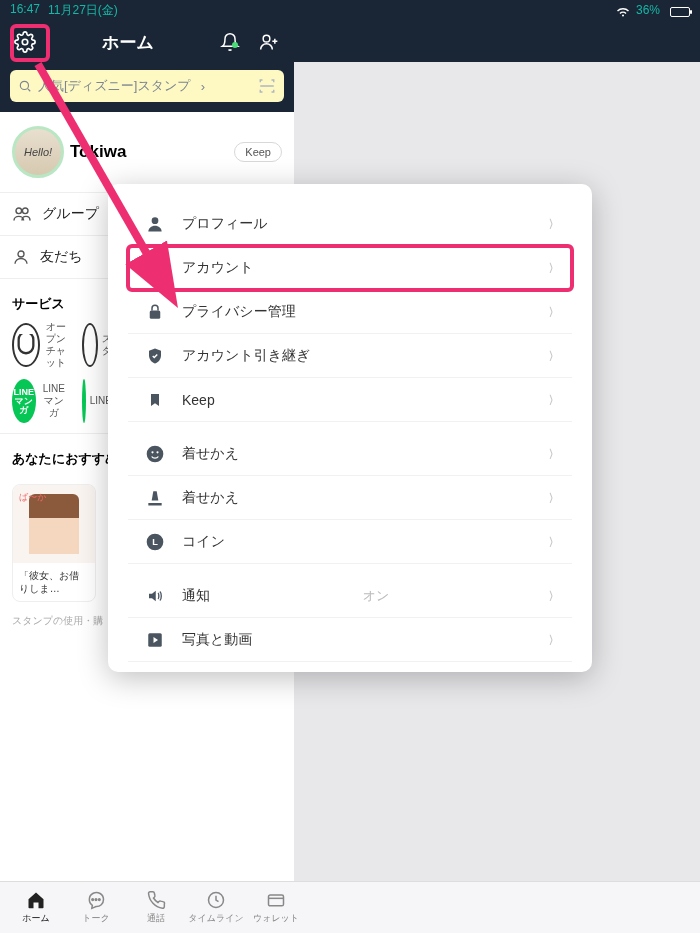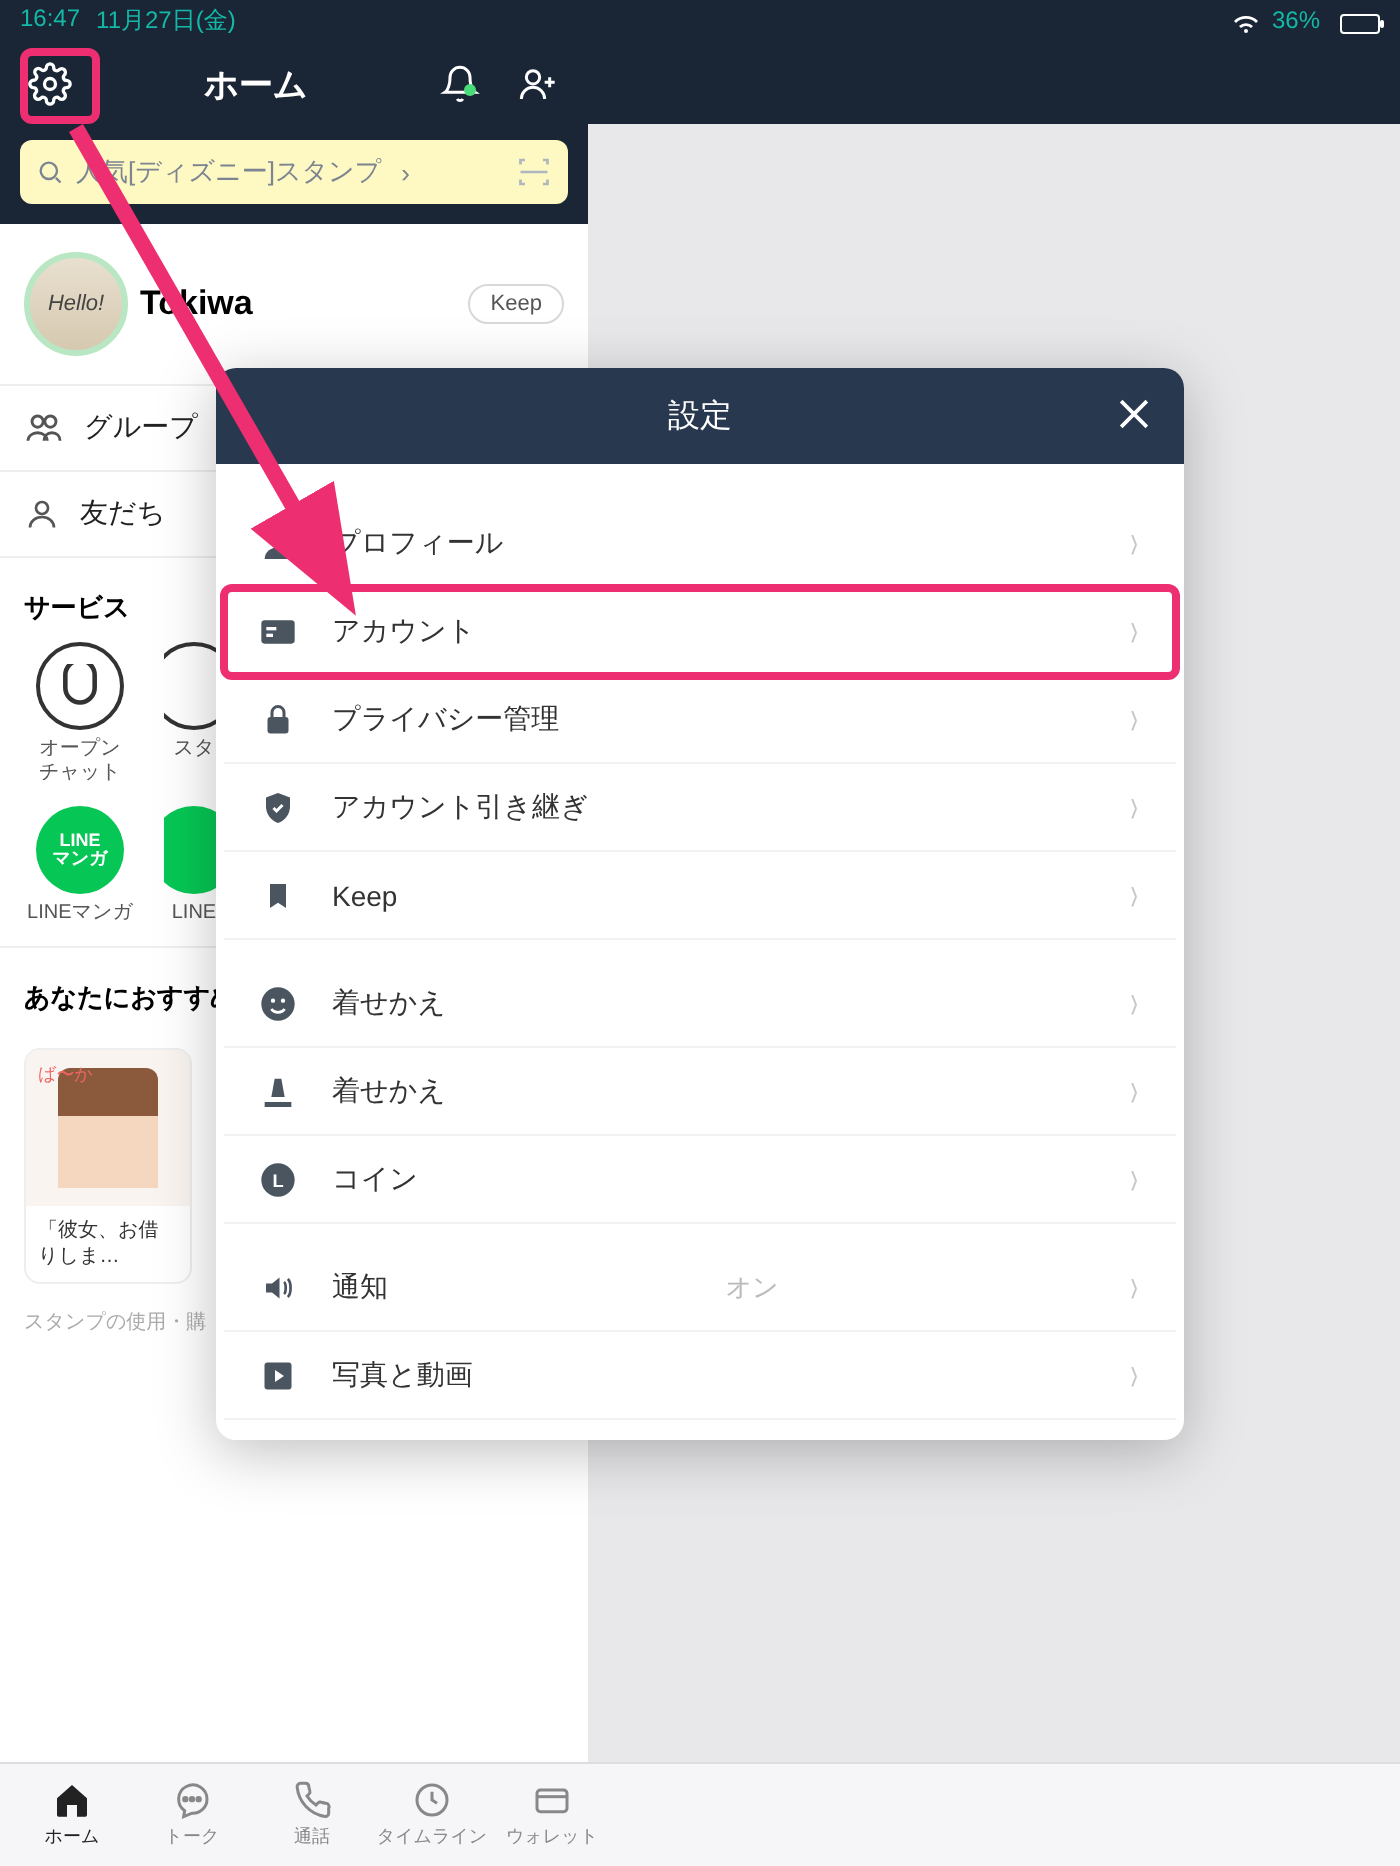--- a/index.html
+++ b/index.html
@@ -30,21 +30,21 @@
   .avatar { width:52px; height:52px; border-radius:50%; background:linear-gradient(#e8dfcf,#d6c9b0); border:3px solid #b9e7c4; display:flex; align-items:center; justify-content:center; font-size:11px; font-style:italic; color:#444;}
   .profile-name { font-size:17px; font-weight:600; flex:1; }
   .keep-badge { border:1px solid #d8d8d8; border-radius:14px; padding:3px 10px; font-size:11px; color:#555; }
 
   .list-row { display:flex; align-items:center; padding:12px 12px; font-size:14px; color:#222; gap:10px; border-top:1px solid #eee;}
   .list-row .chev { margin-left:auto; color:#bbb; font-size:12px; transform:scaleX(0.6);}
   .list-row svg { flex-shrink:0; }
 
   .section-title { font-size:13px; font-weight:700; padding:16px 12px 8px; border-top:1px solid #eee;}
   .services { display:flex; gap:14px; padding:0 12px 10px; }
-  .service { width:56px; display:flex; flex-direction:column; align-items:center; font-size:10px; color:#555; gap:4px; text-align:center; line-height:1.2;}
+  .service { width:56px; display:flex; flex-direction:row; align-items:center; font-size:10px; color:#555; gap:4px; text-align:center; line-height:1.2;}
   .service .circle { width:44px; height:44px; border-radius:50%; display:flex; align-items:center; justify-content:center; }
   .circ-outline { border:2.5px solid #333; }
   .circ-green { background:#06c755; color:#fff; font-size:9px; font-weight:700; }
 
   .recommend-card { margin:8px 12px; width:84px; border:1px solid #eee; border-radius:8px; overflow:hidden; background:#fff;}
   .recommend-card .thumb { height:78px; background:#faf4f0; display:flex; align-items:center; justify-content:center; position:relative;}
   .recommend-card .thumb::after{content:"ば〜か";position:absolute;top:6px;left:6px;font-size:9px;color:#e66;}
   .girl { width:50px; height:60px; background:linear-gradient(#8b5a3c 40%,#f5d7c0 40%); border-radius:6px 6px 0 0;}
   .recommend-card .cap { font-size:10px; padding:6px 6px; color:#333; line-height:1.3; white-space:normal;}
   .footnote { font-size:10px; color:#aaa; padding:4px 12px 10px; }
@@ -55,21 +55,21 @@
   
   .tabbar { position:absolute; bottom:0; left:0; right:0; height:52px; background:#f6f6f8; border-top:1px solid #ddd; display:flex; padding:0 6px; }
   .tab { flex:0 0 60px; display:flex; flex-direction:column; align-items:center; justify-content:center; font-size:9px; color:#888; gap:2px;}
   .tab.active { color:#222; }
 
   
   .overlay { position:absolute; inset:0; }
   .modal { position:absolute; top:184px; left:108px; width:484px; background:#fff; border-radius:10px; overflow:hidden; box-shadow:0 6px 30px rgba(0,0,0,.25);}
   .modal-header { background:#28384f; color:#fff; height:48px; display:flex; align-items:center; justify-content:center; position:relative; font-size:16px;}
   .modal-header .close { position:absolute; right:14px; top:12px; cursor:pointer;}
-  .modal-body { padding:8px 0 10px; }
+  .modal-body { padding:8px 16px 10px; }
   .mrow { height:44px; display:flex; align-items:center; padding:0 18px 0 14px; gap:14px; font-size:14px; color:#333; border-bottom:1px solid #f1f1f1; margin:0 4px;}
   .mrow .ic { width:26px; height:26px; display:flex; align-items:center; justify-content:center; color:#4a5560;}
   .mrow .chev { margin-left:auto; color:#c8c8c8; font-size:18px; transform:scaleY(1.4) scaleX(0.6);}
   .mrow .status { margin-left:auto; color:#bbb; font-size:13px; padding-right:6px;}
   .mgap { height:10px; }
   .mrow.highlighted { outline:4px solid #ed2f72; outline-offset:-2px; border-radius:4px; }
 
   
   .gear-highlight { position:absolute; top:24px; left:10px; width:40px; height:38px; border:4px solid #ed2f72; border-radius:6px; pointer-events:none;}
   .annotation-arrow { position:absolute; top:40px; left:30px; pointer-events:none; }
@@ -241,28 +241,20 @@
       <svg width="22" height="20" viewBox="0 0 24 24" fill="none" stroke="#888" stroke-width="1.8">
           <rect x="3" y="6" width="18" height="13" rx="2"></rect>
           <path d="M3 10h18"></path>
         </svg>
       <span>ウォレット</span>
     </div>
   </div>
 
   <div class="overlay">
     <div class="modal">
-      <div class="modal-header">
-        <span>設定</span>
-        <span class="close">
-          <svg width="22" height="22" viewBox="0 0 24 24" stroke="#fff" stroke-width="2">
-              <path d="M5 5l14 14M19 5L5 19"></path>
-            </svg>
-        </span>
-      </div>
       <div class="modal-body" id="modal-body">
           <div class="mgap"></div>
           <div class="mrow">
             <span class="ic">
               <svg width="20" height="20" viewBox="0 0 24 24" fill="#4a5560">
                 <circle cx="12" cy="8" r="4"></circle>
                 <path d="M4 21c0-4 3.6-7 8-7s8 3 8 7z"></path>
               </svg>
             </span>
             <span>プロフィール</span>

